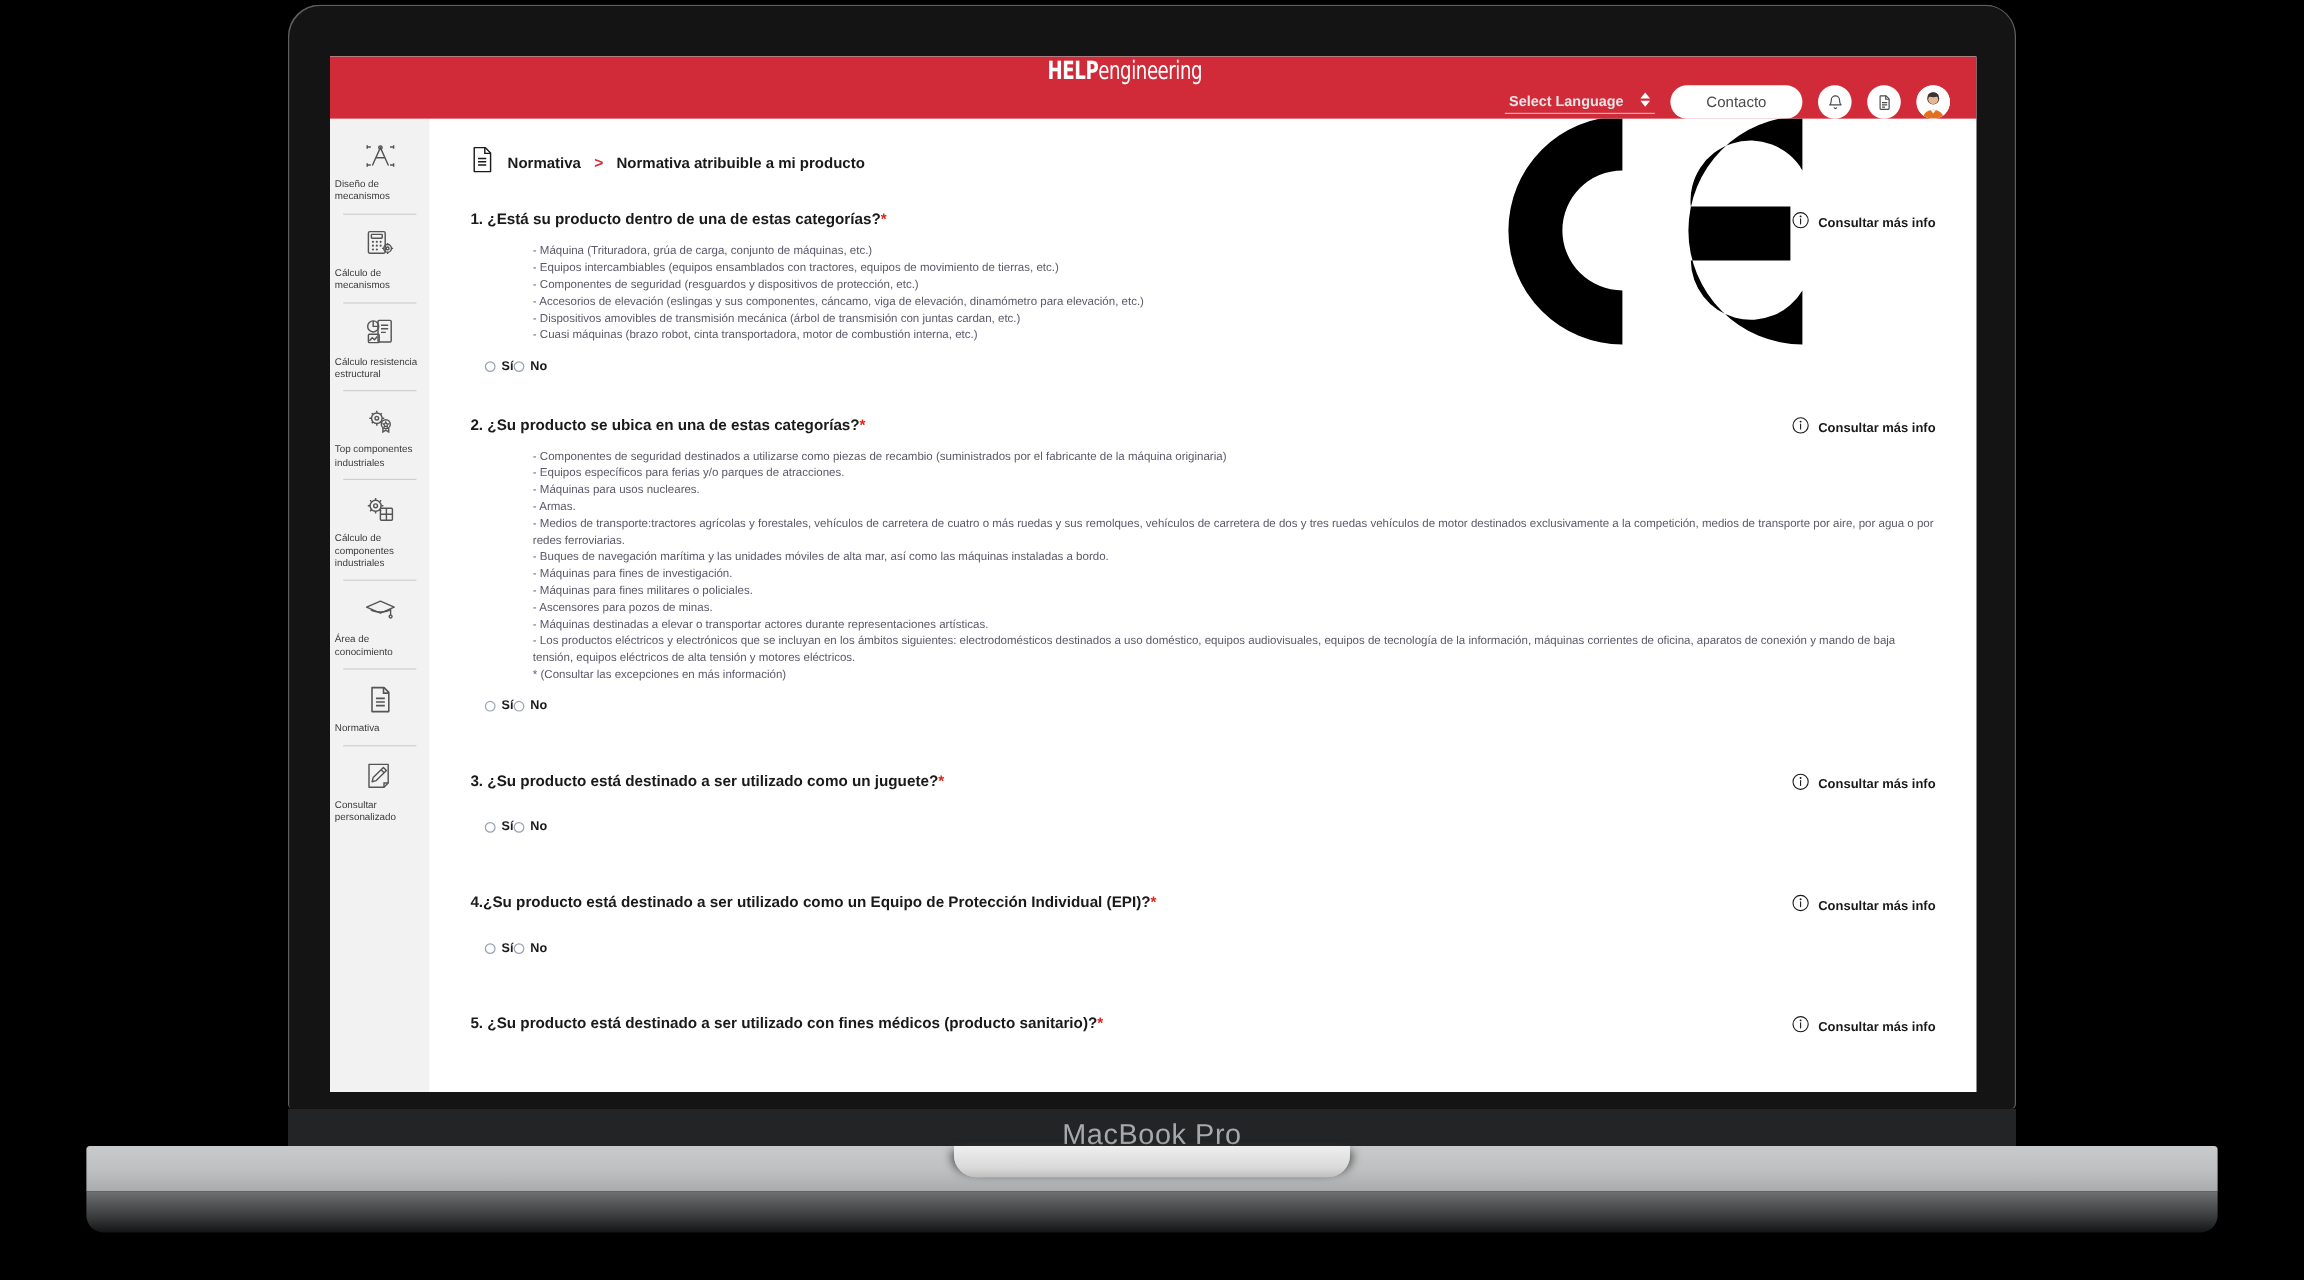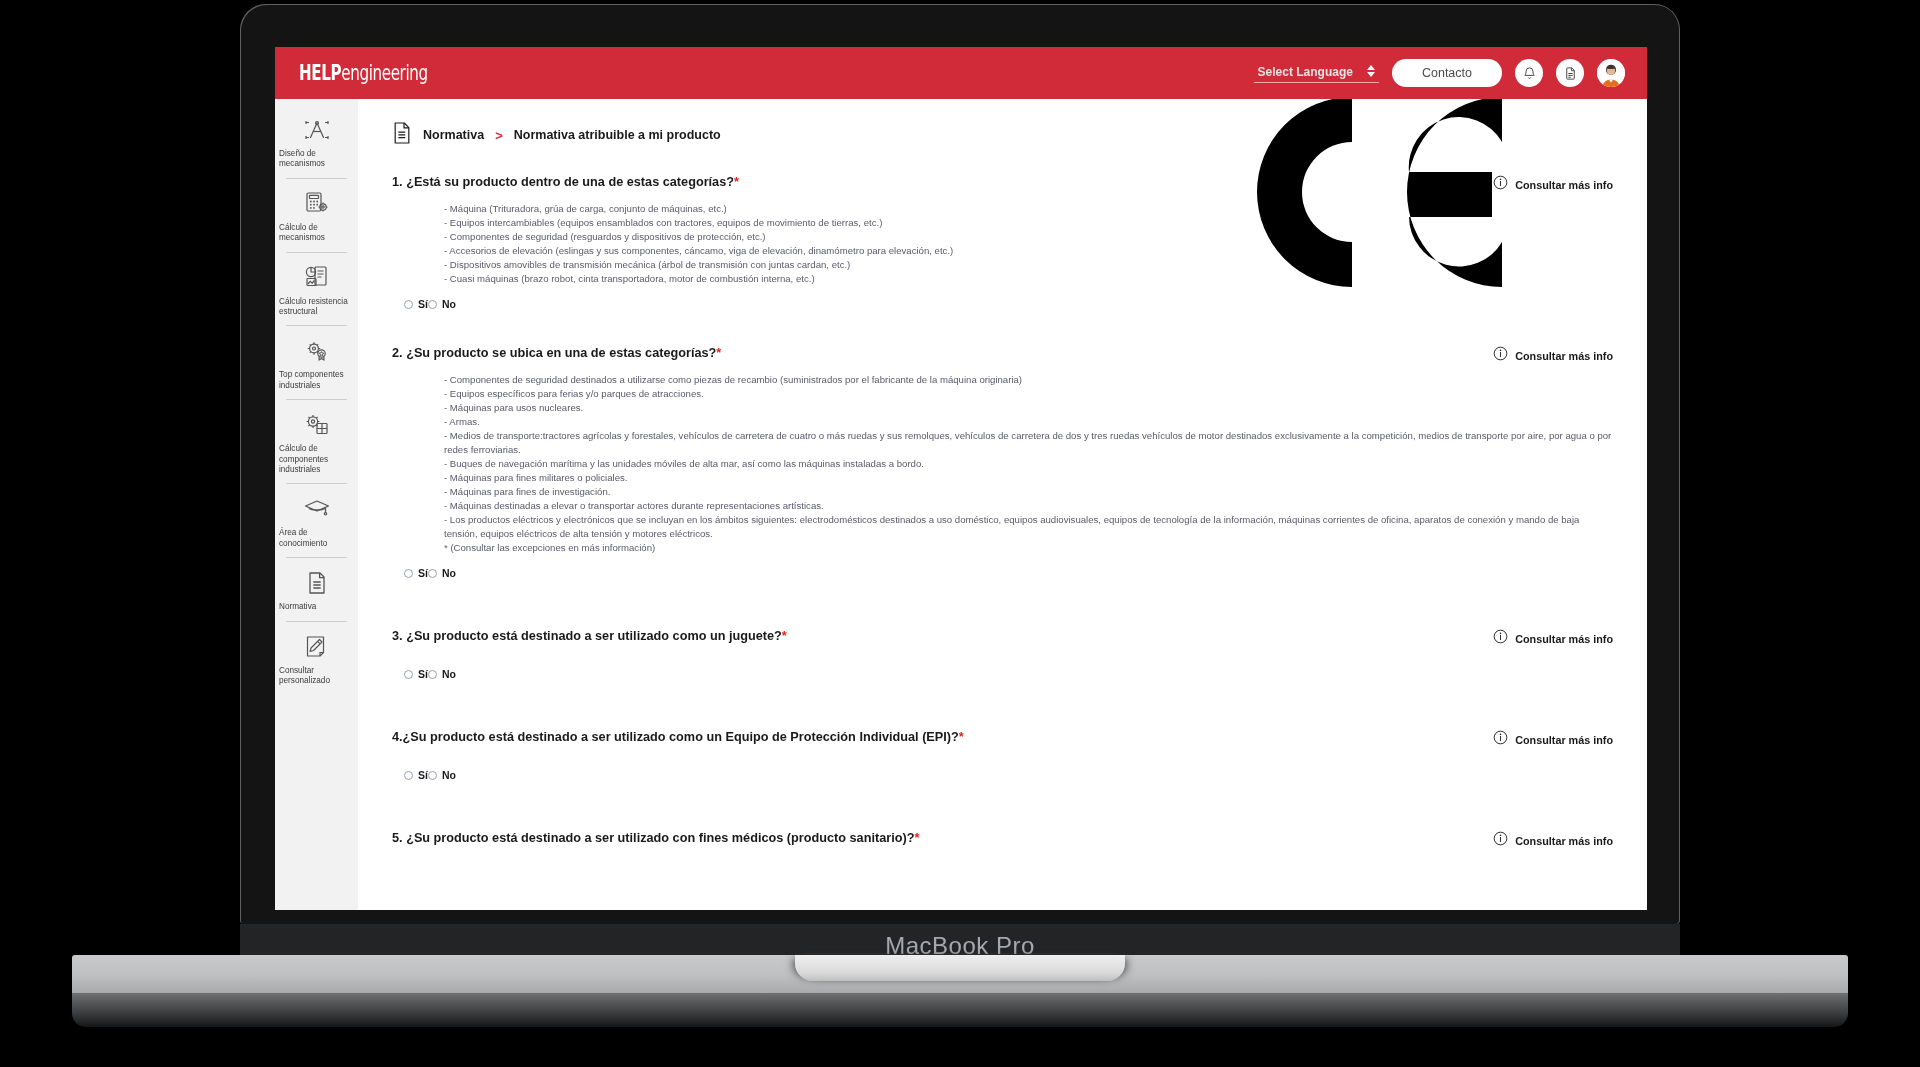--- a/index.html
+++ b/index.html
@@ -76,20 +76,21 @@
     background: linear-gradient(180deg,#6e7072 0%, #3a3c3e 60%, #141516 100%);
     border-radius: 0 0 14px 14px;
   }
 
   
   #site-header {
     height: 52px;
     background: #D12B39;
     display: flex; align-items: center;
     padding: 0 22px 0 24px;
+    flex-direction: column;
   }
   #brand-logo {
     color: #fff;
     font-size: 21px;
     font-weight: 700;
     letter-spacing: -0.5px;
     transform: scaleX(0.72);
     transform-origin: left center;
     white-space: nowrap;
     font-family: "DejaVu Sans", sans-serif;
@@ -440,22 +441,23 @@
             <span>¿Su producto se ubica en una de estas categorías?</span><span class="req">*</span>
           </div>
 
           <ul class="qlist">
             <li>- Componentes de seguridad destinados a utilizarse como piezas de recambio (suministrados por el fabricante de la máquina originaria)</li>
             <li>- Equipos específicos para ferias y/o parques de atracciones.</li>
             <li>- Máquinas para usos nucleares.</li>
             <li>- Armas.</li>
             <li>- Medios de transporte:tractores agrícolas y forestales, vehículos de carretera de cuatro o más ruedas y sus remolques, vehículos de carretera de dos y tres ruedas vehículos de motor destinados exclusivamente a la competición, medios de transporte por aire, por agua o por redes ferroviarias.</li>
             <li>- Buques de navegación marítima y las unidades móviles de alta mar, así como las máquinas instaladas a bordo.</li>
+            <li>- Máquinas para fines de investigación.</li>
             <li>- Máquinas para fines militares o policiales.</li>
-            <li>- Máquinas para fines de investigación.</li>
+            <li>- Ascensores para pozos de minas.</li>
             <li>- Máquinas destinadas a elevar o transportar actores durante representaciones artísticas.</li>
             <li>- Los productos eléctricos y electrónicos que se incluyan en los ámbitos siguientes: electrodomésticos destinados a uso doméstico, equipos audiovisuales, equipos de tecnología de la información, máquinas corrientes de oficina, aparatos de conexión y mando de baja tensión, equipos eléctricos de alta tensión y motores eléctricos.</li>
             <li>* (Consultar las excepciones en más información)</li>
           </ul>
 
           <div class="radios">
             <label class="radio-opt">
               <span class="radio-dot"></span>
               <span class="radio-txt">Sí</span>
             </label>

